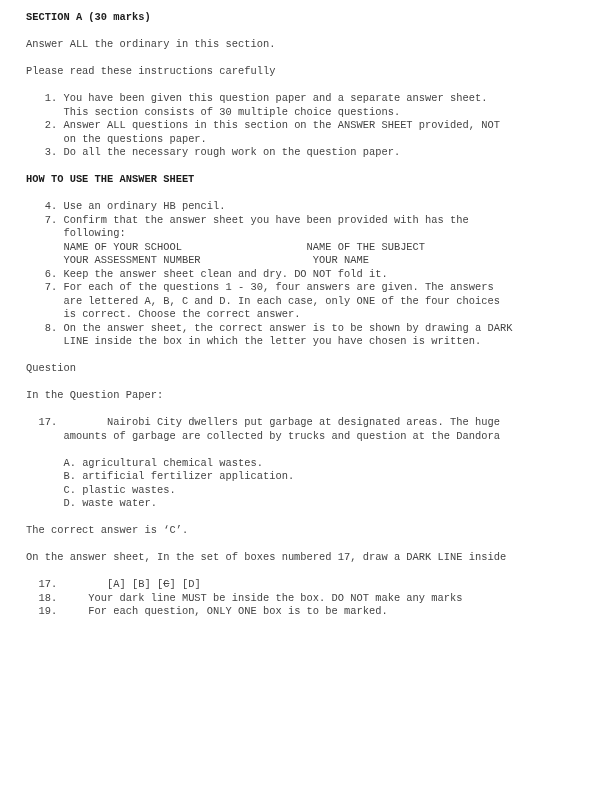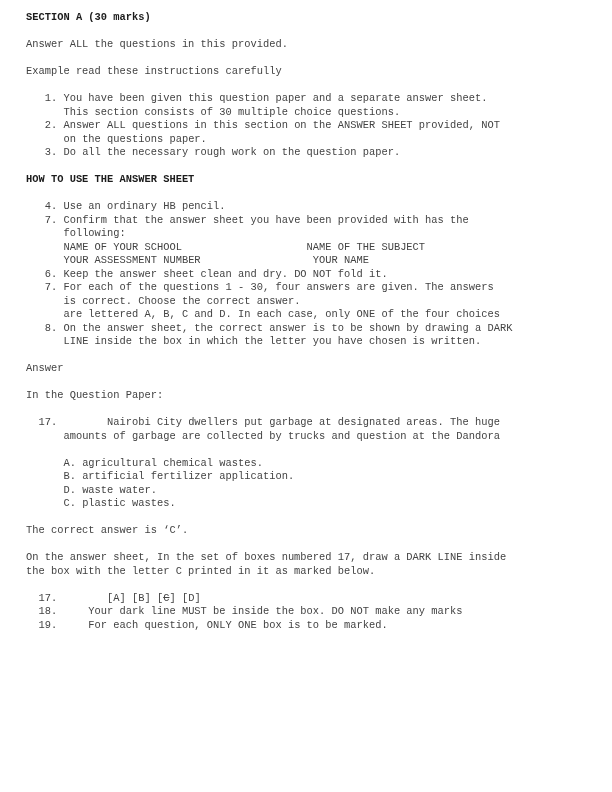--- a/index.html
+++ b/index.html
@@ -38,25 +38,25 @@
 </head>
 <body>
 
 <div class="page">
 
   <div class="block">
     <div class="line bold">SECTION A (30 marks)</div>
   </div>
 
   <div class="block">
-    <div class="line">Answer ALL the questions in this provided.</div>
+    <div class="line">Answer ALL the ordinary in this section.</div>
   </div>
 
   <div class="block">
-    <div class="line">Example read these instructions carefully</div>
+    <div class="line">Please read these instructions carefully</div>
   </div>
 
   <div class="block">
     <div class="line">   1. You have been given this question paper and a separate answer sheet.</div>
     <div class="line">      This section consists of 30 multiple choice questions.</div>
     <div class="line">   2. Answer ALL questions in this section on the ANSWER SHEET provided, NOT</div>
     <div class="line">      on the questions paper.</div>
     <div class="line">   3. Do all the necessary rough work on the question paper.</div>
   </div>
 
@@ -65,53 +65,52 @@
   </div>
 
   <div class="block">
     <div class="line">   4. Use an ordinary HB pencil.</div>
     <div class="line">   7. Confirm that the answer sheet you have been provided with has the</div>
     <div class="line">      following:</div>
     <div class="line">      NAME OF YOUR SCHOOL                    NAME OF THE SUBJECT</div>
     <div class="line">      YOUR ASSESSMENT NUMBER                  YOUR NAME</div>
     <div class="line">   6. Keep the answer sheet clean and dry. DO NOT fold it.</div>
     <div class="line">   7. For each of the questions 1 - 30, four answers are given. The answers</div>
+    <div class="line">      are lettered A, B, C and D. In each case, only ONE of the four choices</div>
     <div class="line">      is correct. Choose the correct answer.</div>
-    <div class="line">      are lettered A, B, C and D. In each case, only ONE of the four choices</div>
     <div class="line">   8. On the answer sheet, the correct answer is to be shown by drawing a DARK</div>
     <div class="line">      LINE inside the box in which the letter you have chosen is written.</div>
   </div>
 
   <div class="block">
-    <div class="line">Answer</div>
+    <div class="line">Question</div>
   </div>
 
   <div class="block">
     <div class="line">In the Question Paper:</div>
   </div>
 
   <div class="block">
     <div class="line">  17.        Nairobi City dwellers put garbage at designated areas. The huge</div>
     <div class="line">      amounts of garbage are collected by trucks and question at the Dandora</div>
   </div>
 
   <div class="block">
     <div class="line">      A. agricultural chemical wastes.</div>
     <div class="line">      B. artificial fertilizer application.</div>
+    <div class="line">      C. plastic wastes.</div>
     <div class="line">      D. waste water.</div>
-    <div class="line">      C. plastic wastes.</div>
   </div>
 
   <div class="block">
     <div class="line">The correct answer is ‘C’.</div>
   </div>
 
   <div class="block">
     <div class="line">On the answer sheet, In the set of boxes numbered 17, draw a DARK LINE inside</div>
-    <div class="line">the box with the letter C printed in it as marked below.</div>
   </div>
 
   <div class="block">
     <div class="line"><span>  17.        [A] [B] [</span><span class="struck">C</span><span>] [D]</span></div>
     <div class="line">  18.     Your dark line MUST be inside the box. DO NOT make any marks</div>
     <div class="line">  19.     For each question, ONLY ONE box is to be marked.</div>
   </div>
 
 </div>
 

